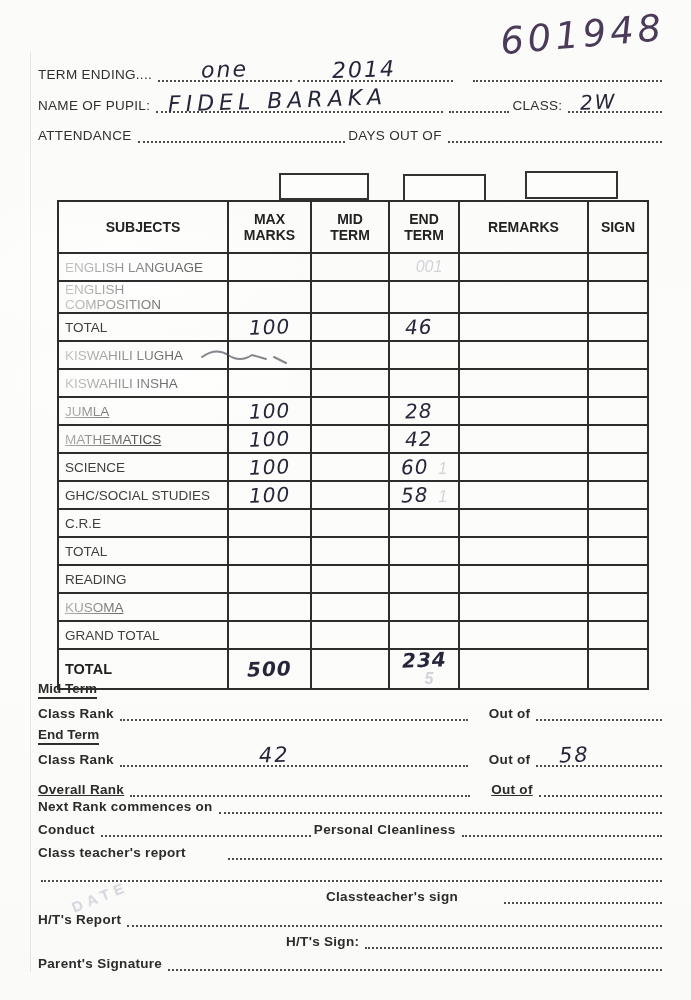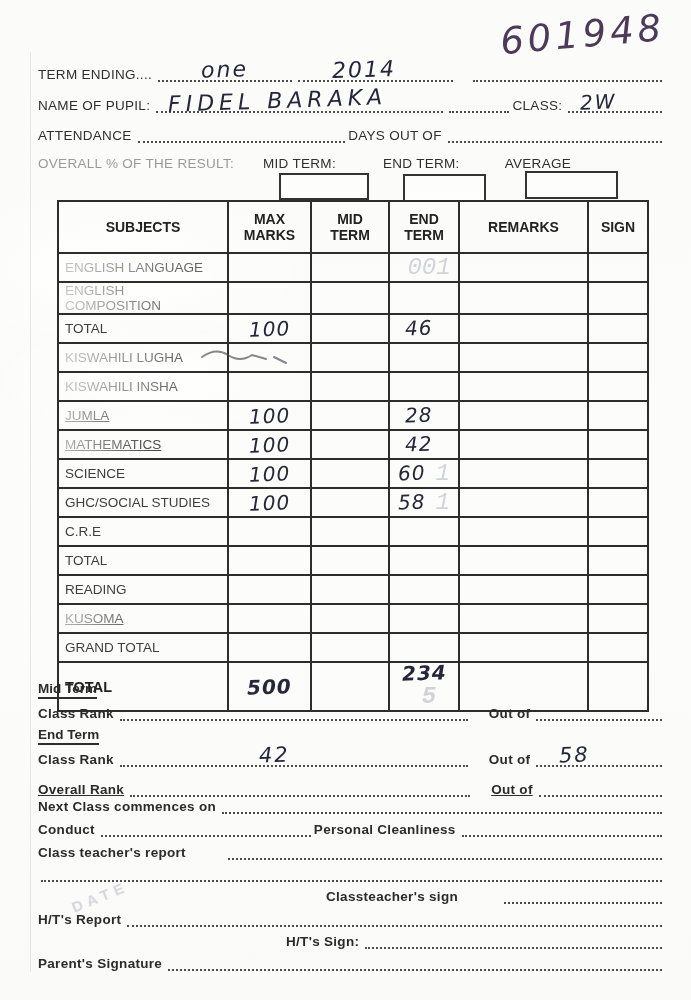--- a/index.html
+++ b/index.html
@@ -45,22 +45,22 @@
   td.c{text-align:center;}
   td .hand{font-size:20px;letter-spacing:1px;}
   th.remarks-col, td.remarks-gap{border-left:4px double #2d2d2d;}
   tr.bold-row td{font-weight:700;font-size:14.5px;color:#1f1f1f;}
   .faded-heavy{color:#c6c6c4;filter:blur(.4px);
     -webkit-mask-image:linear-gradient(90deg,rgba(0,0,0,.25),rgba(0,0,0,.8) 70%);
             mask-image:linear-gradient(90deg,rgba(0,0,0,.25),rgba(0,0,0,.8) 70%);}
   .faded-light{color:#9f9f9d;filter:blur(.3px);
     -webkit-mask-image:linear-gradient(90deg,rgba(0,0,0,.35),rgba(0,0,0,.95) 55%);
             mask-image:linear-gradient(90deg,rgba(0,0,0,.35),rgba(0,0,0,.95) 55%);text-decoration:underline;}
-  .ghost{color:#9fa3b2;opacity:.45;filter:blur(.5px);font-size:24px;margin-left:10px;
-         font-family:Liberation Mono, monospace;font-style:italic;}
+  .ghost{color:#9fa3b2;opacity:.45;filter:blur(.5px);font-size:16px;margin-left:10px;
+         font-family:Liberation Sans, sans-serif;font-style:italic;}
   .squiggle{position:absolute;left:200px;top:345px;pointer-events:none;}
   
   .stamp{position:absolute;left:70px;top:888px;transform:rotate(-22deg);
          color:rgba(125,125,160,.30);font-size:15px;letter-spacing:5px;filter:blur(.6px);
          font-weight:700;}
 </style>
 </head>
 <body>
 
 <div class="paper">
@@ -92,29 +92,20 @@
     </span>
   </div>
 
   <div class="fline" style="top:123px;">
     <span class="lbl">ATTENDANCE</span>
     <span class="dots" style="flex:1.55;"></span>
     <span class="lbl">DAYS OUT OF</span>
     <span class="dots" style="flex:1.6;"></span>
   </div>
 
-  <div class="fline" style="top:151px;">
-    <span class="lbl fadedlbl">OVERALL % OF THE RESULT:</span>
-    <span class="spacer" style="width:26px;"></span>
-    <span class="lbl">MID TERM:</span>
-    <span class="spacer" style="width:44px;"></span>
-    <span class="lbl">END TERM:</span>
-    <span class="spacer" style="width:42px;"></span>
-    <span class="lbl">AVERAGE</span>
-  </div>
   <div class="sbox" style="left:279px;top:173px;width:86px;height:23px;"></div>
   <div class="sbox" style="left:403px;top:174px;width:79px;height:24px;"></div>
   <div class="sbox" style="left:525px;top:171px;width:89px;height:24px;"></div>
 
   <table class="marks">
     <colgroup>
       <col style="width:170px">
         <col style="width:83px">
         <col style="width:78px">
       <col style="width:70px">
@@ -287,21 +278,21 @@
 
   <div class="fline" style="top:777px;text-decoration:underline;">
     <span class="lbl boldlbl">Overall Rank</span>
     <span class="dots" style="flex:0 0 340px;"></span>
     <span class="spacer" style="width:18px;"></span>
     <span class="lbl boldlbl">Out of</span>
     <span class="dots grow"></span>
   </div>
 
   <div class="fline" style="top:794px;">
-    <span class="lbl boldlbl">Next Class commences on</span>
+    <span class="lbl boldlbl">Next Rank commences on</span>
     <span class="dots grow"></span>
   </div>
 
   <div class="fline" style="top:817px;">
     <span class="lbl boldlbl">Conduct</span>
     <span class="dots" style="flex:0 0 210px;"></span>
     <span class="lbl boldlbl">Personal Cleanliness</span>
     <span class="dots grow"></span>
   </div>
 

